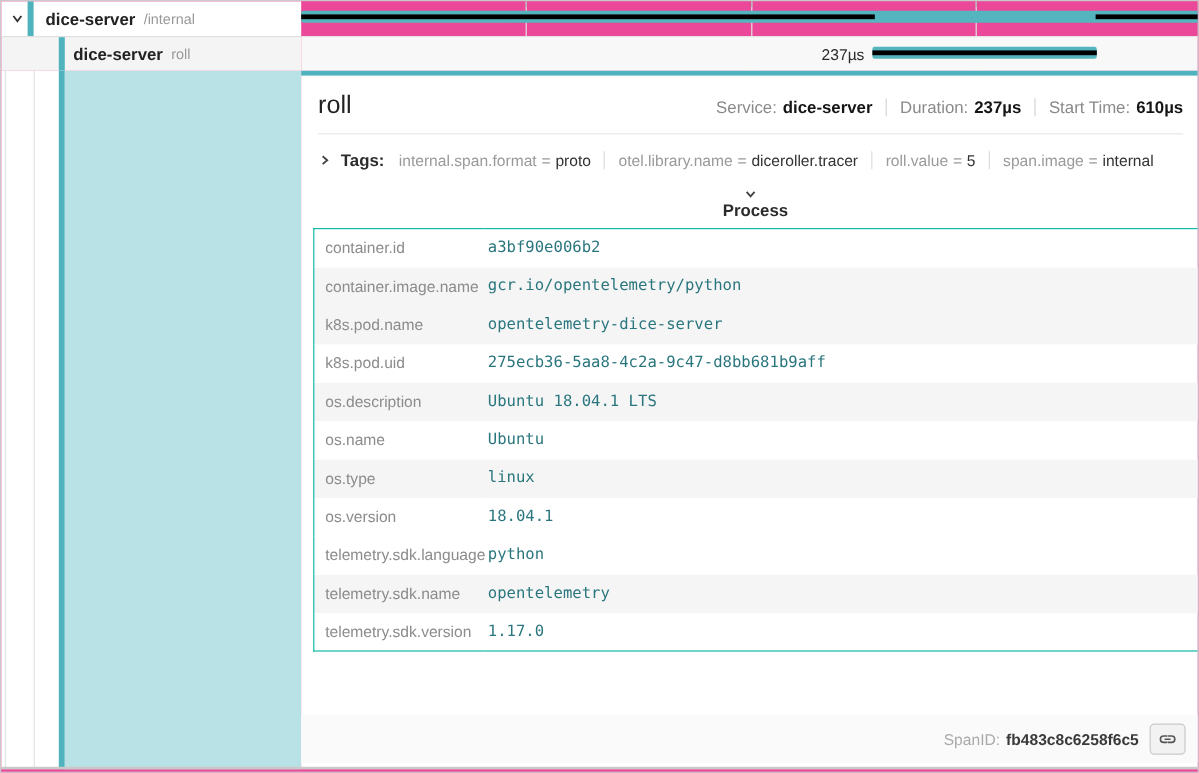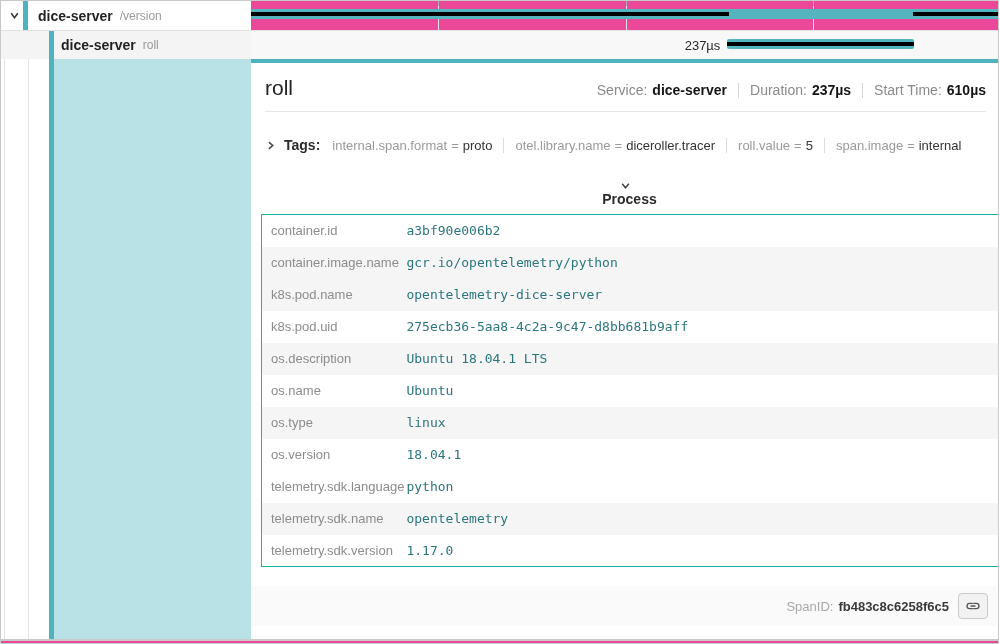--- a/index.html
+++ b/index.html
@@ -35,38 +35,38 @@
   
   .detail { position:absolute; left:250px; top:58px; width:749px; height:582px; background:#fff; border-top:4px solid #4fb3bd; }
   .detail-header { display:flex; justify-content:space-between; align-items:baseline; margin:0 14px; padding:13px 0 11px; border-bottom:1px solid #e8e8e8; }
   .detail-title { font-size:21px; font-weight:500; color:#222; }
   .detail-meta { display:flex; align-items:flex-start; font-size:14px; }
   .meta-item { display:flex; align-items:baseline; }
   .meta-label { color:#8a8a8a; margin-right:5px; }
   .meta-value { color:#151515; font-weight:700; }
   .meta-sep { width:1px; height:15px; background:#d5d5d5; margin:0 11px; align-self:center; }
 
-  .tags-row { display:flex; align-items:center; margin:16px 14px; padding:9px 0 6px; font-size:13px; cursor:pointer; }
+  .tags-row { display:flex; align-items:center; margin:4px 14px; padding:9px 0 6px; font-size:13px; cursor:pointer; }
   .section-label { font-size:14px; font-weight:700; color:#2b2b2b; margin-left:8px; }
   .tags-list { display:flex; align-items:center; margin-left:12px; }
   .tag-item { display:flex; align-items:baseline; white-space:nowrap; }
   .tag-key { color:#9a9a9a; }
   .tag-eq { color:#9a9a9a; margin:0 4px; }
   .tag-val { color:#333; font-weight:500; }
   .tag-sep { width:1px; height:15px; background:#dcdcdc; margin:0 11px; align-self:center; }
 
   .process-row { display:flex; align-items:center; margin:0 14px; padding:5px 0 7px; cursor:pointer;flex-direction:column; }
 
   .kv-table { margin:0 14px 11px 10px; width:829px; border-collapse:collapse; border:1px solid #14b8a6; }
   .kv-table tr.alt { background:#f5f5f5; }
   .kv-table td { font-size:13px; height:32px; vertical-align:middle; }
   .kv-key { color:#8c8c8c; width:128px; padding-left:9px; }
   .kv-val { font-family:"DejaVu Sans Mono", monospace; color:#2a767e; padding-left:2px; }
 
-  .detail-footer { position:absolute; left:0; right:0; bottom:15px; height:40px; background:#fafafa; display:flex; align-items:center; justify-content:flex-end; padding-right:12px; }
+  .detail-footer { position:absolute; left:0; right:0; bottom:5px; height:40px; background:#fafafa; display:flex; align-items:center; justify-content:flex-end; padding-right:12px; }
   .spanid-label { font-size:13px; color:#a9a9a9; margin-right:5px; }
   .spanid-value { font-size:13px; color:#3a3a3a; font-weight:600; margin-right:9px; }
   .link-btn { width:30px; height:26px; background:#f2f2f2; border:1px solid #c9c9c9; border-radius:4px; display:flex; align-items:center; justify-content:center; cursor:pointer; }
 
   .bottom-line { position:absolute; left:0; right:0; bottom:2px; height:2px; background:#c9c9c9; }
   .icon { display:inline-flex; align-items:center; justify-content:center; }
 </style>
 </head>
 <body>
 
@@ -74,21 +74,21 @@
 
   <div class="tl-left">
     <div class="tl-row-left r0">
       <span class="expander">
         <svg width="11" height="11" viewBox="0 0 10 10">
             <polyline points="2,3 5,7 8,3" fill="none" stroke="#333" stroke-width="1.4"></polyline>
           </svg>
       </span>
       <span class="accent" style="left:22px; background:#4fb3bd;"></span>
       <span class="svc-name" style="margin-left:37px;">dice-server</span>
-      <span class="op-name">/version</span>
+      <span class="op-name">/internal</span>
     </div>
     <div class="tl-row-left r1">
       <span class="accent" style="left:48px; background:#4fb3bd;"></span>
       <span class="svc-name" style="margin-left:60px;">dice-server</span>
       <span class="op-name">roll</span>
     </div>
   </div>
 
   <div class="tl-right">
     <div id="gridlines">

